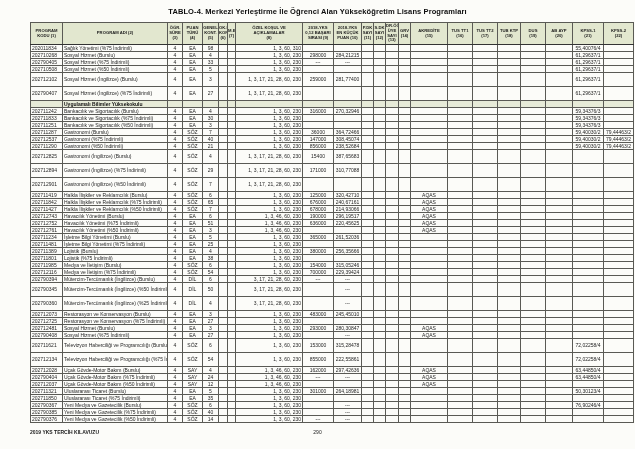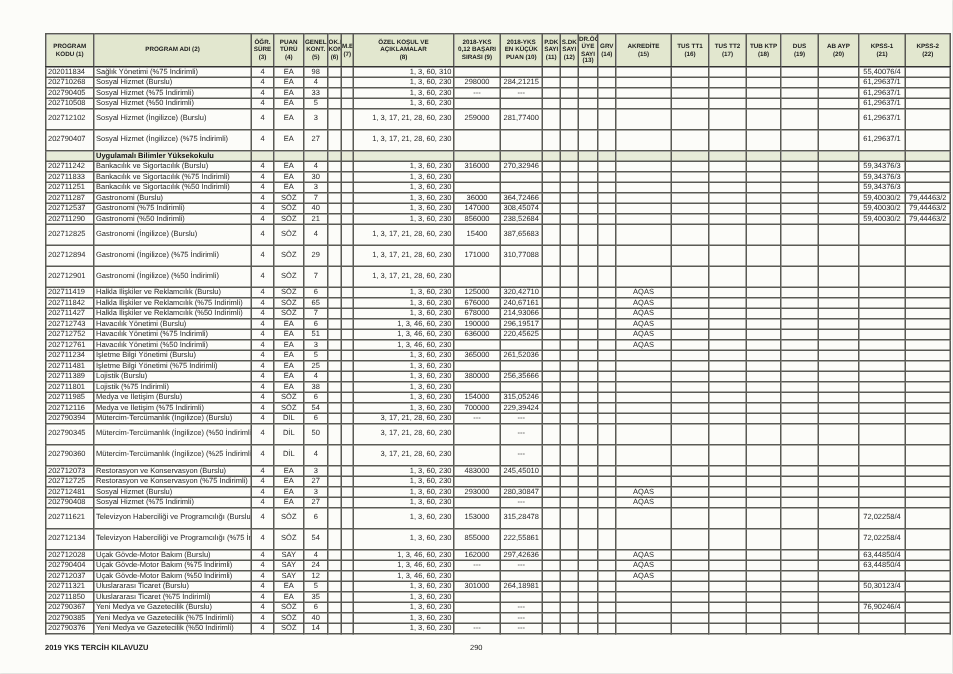--- a/index.html
+++ b/index.html
@@ -39,20 +39,21 @@
     position:absolute;left:30px;top:429px;font-size:5px;font-weight:bold;color:#1a1a1a;
   }
   .footer-page{
     position:absolute;left:0;top:429px;width:635px;text-align:center;font-size:5px;color:#1a1a1a;
   }
 </style>
 </head>
 <body>
 
 <div class="page">
+  <div class="doc-title">TABLO-4. Merkezi Yerleştirme İle Öğrenci Alan Yükseköğretim Lisans Programları</div>
 
   <table class="tbl4">
     <colgroup>
         <col style="width: 32px;">
         <col style="width: 105px;">
         <col style="width: 15px;">
         <col style="width: 20px;">
         <col style="width: 16px;">
         <col style="width: 9px;">
         <col style="width: 8px;">

